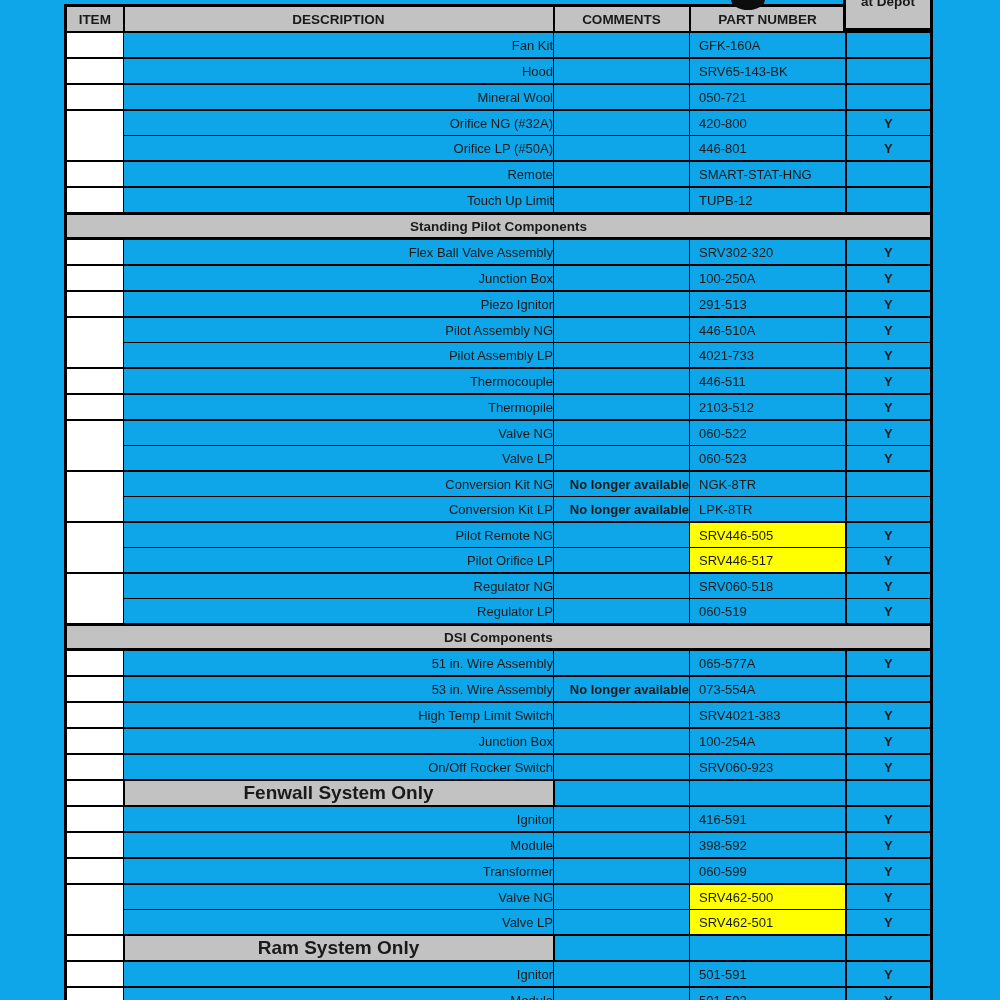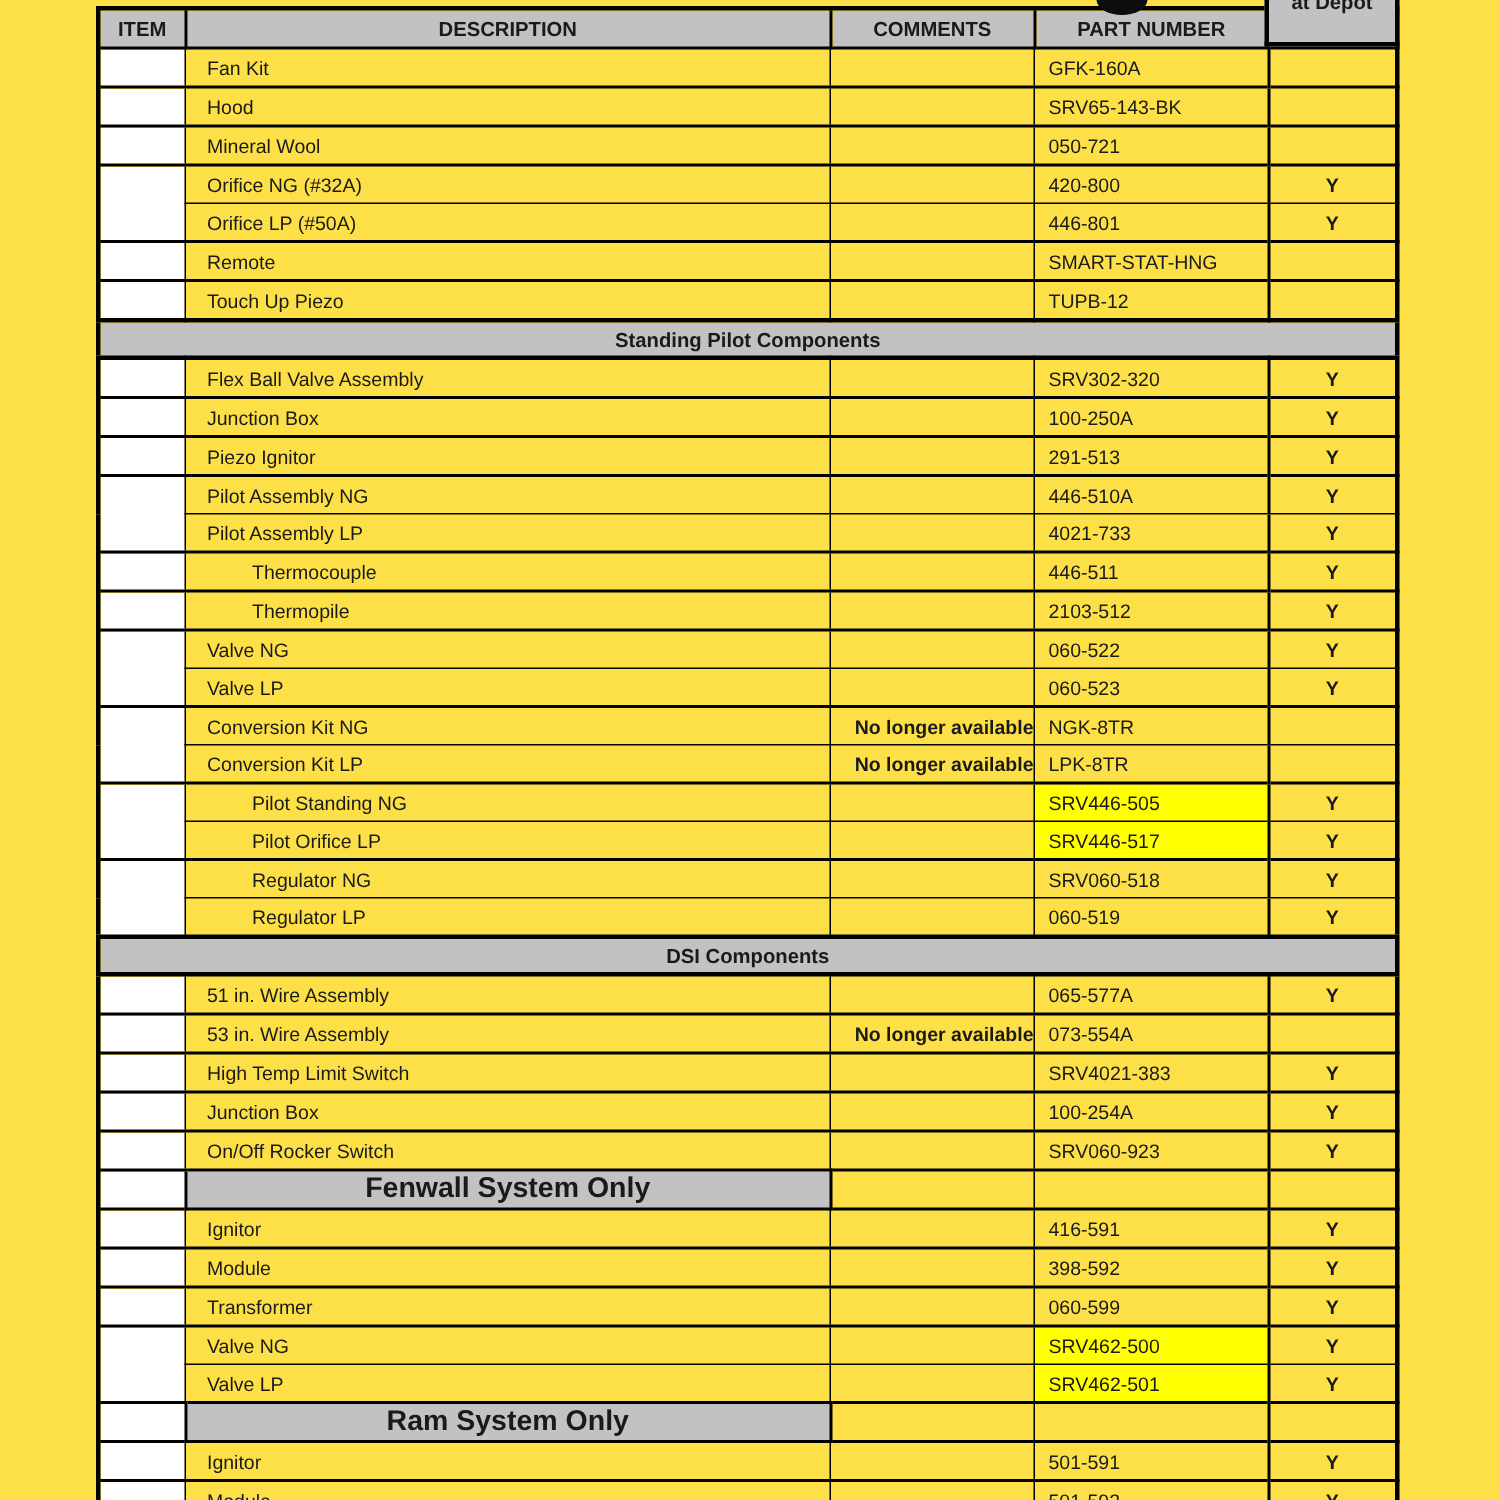--- a/index.html
+++ b/index.html
@@ -6,41 +6,41 @@
     --gray:#c2c2c2;
     --yellow:#ffff00;
     --border:#000000;
     --text:#1a1a1a;
   }
   html,body{margin:0;padding:0;}
   body{
     width:1000px;height:1000px;background:#ffffff;
     font-family:"Liberation Sans", sans-serif;color:var(--text);
   }
-  #page{position:relative;width:1000px;height:1000px;overflow:hidden;background:#fde047;}
+  #page{position:relative;width:1000px;height:1000px;overflow:hidden;background:#0ea5e9;}
 
   
   table.parts{
     position:absolute;left:64px;top:4px;width:869px;
     border-collapse:collapse;table-layout:fixed;
     border:3px solid var(--border);
   }
   th,td{
     border:1px solid var(--border);
     height:24px;padding:0;font-size:13px;vertical-align:middle;
     overflow:hidden;white-space:nowrap;
   }
   thead th{
     background:var(--gray);font-weight:bold;font-size:13.5px;height:24px;
     border:2px solid var(--border);text-align:center;
   }
   tbody td{border-top-width:2px;}
   tr.pair-end td{border-top-width:1px;}
   td.item{background:#fff;}
-  td.desc{text-align:left;padding-left:14px;}
+  td.desc{text-align:right;padding-left:14px;}
   td.desc.indent{padding-left:44px;}
   td.comments{text-align:right;font-weight:bold;}
   td.part{text-align:left;padding-left:9px;}
   td.part.hl{background:var(--yellow);}
   td.depot{text-align:center;font-weight:bold;border-left:2px solid var(--border);}
   tr.section td{
     background:var(--gray);font-weight:bold;text-align:center;
     border-top:3px solid var(--border);border-bottom:3px solid var(--border);
     height:22px;font-size:13.5px;margin-top:17px;
   }
@@ -128,21 +128,21 @@
         </tr>
         <tr>
           <td class="item"></td>
           <td class="desc">Remote</td>
           <td class="comments"></td>
           <td class="part">SMART-STAT-HNG</td>
           <td class="depot"></td>
         </tr>
         <tr>
           <td class="item"></td>
-          <td class="desc">Touch Up Piezo</td>
+          <td class="desc">Touch Up Limit</td>
           <td class="comments"></td>
           <td class="part">TUPB-12</td>
           <td class="depot"></td>
         </tr>
         <tr class="section">
           <td class="section-cell" colspan="5">Standing Pilot Components</td>
         </tr>
         <tr>
           <td class="item"></td>
           <td class="desc">Flex Ball Valve Assembly</td>
@@ -212,21 +212,21 @@
           <td class="depot"></td>
         </tr>
         <tr class="pair-end">
           <td class="desc">Conversion Kit LP</td>
           <td class="comments">No longer available</td>
           <td class="part">LPK-8TR</td>
           <td class="depot"></td>
         </tr>
         <tr>
           <td class="item" rowspan="2"></td>
-          <td class="desc indent">Pilot Standing NG</td>
+          <td class="desc indent">Pilot Remote NG</td>
           <td class="comments"></td>
           <td class="part hl">SRV446-505</td>
           <td class="depot">Y</td>
         </tr>
         <tr class="pair-end">
           <td class="desc indent">Pilot Orifice LP</td>
           <td class="comments"></td>
           <td class="part hl">SRV446-517</td>
           <td class="depot">Y</td>
         </tr>

